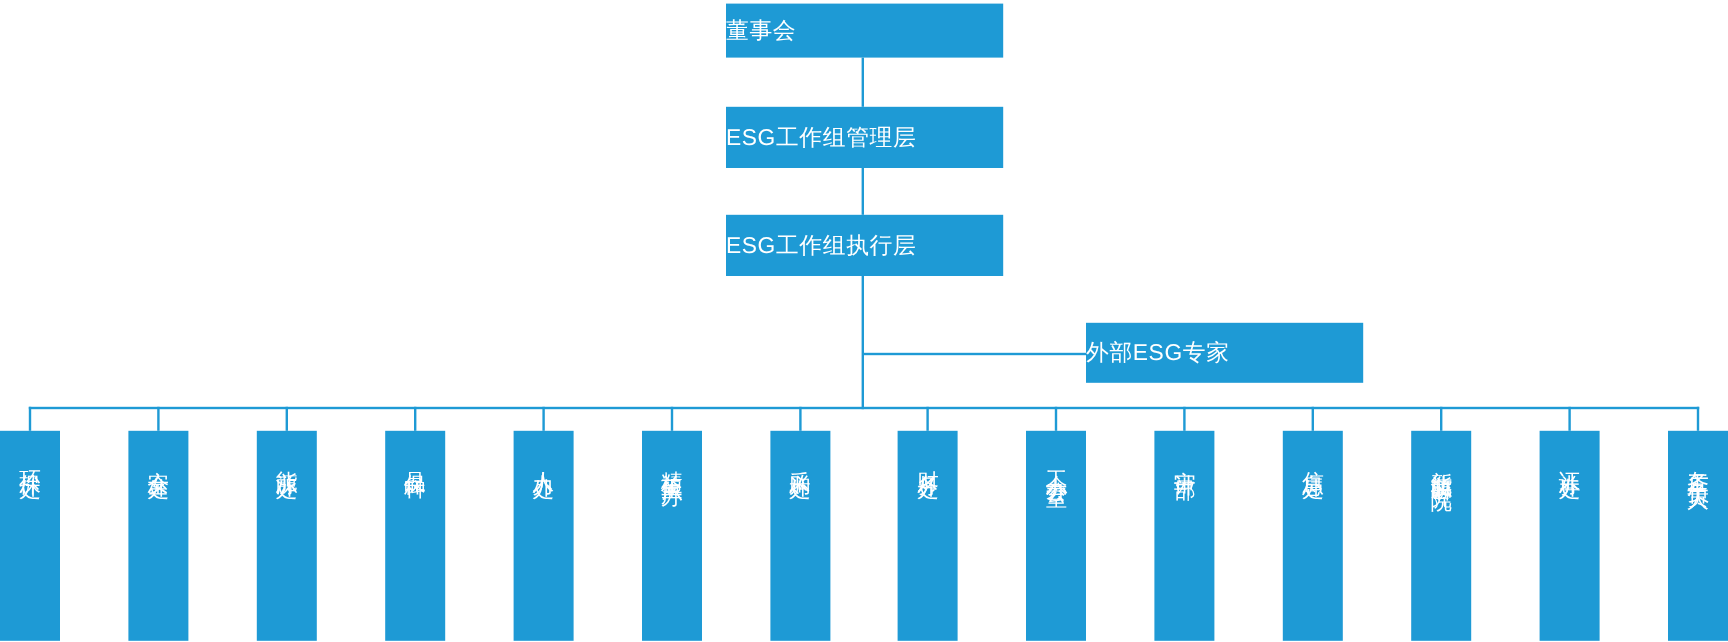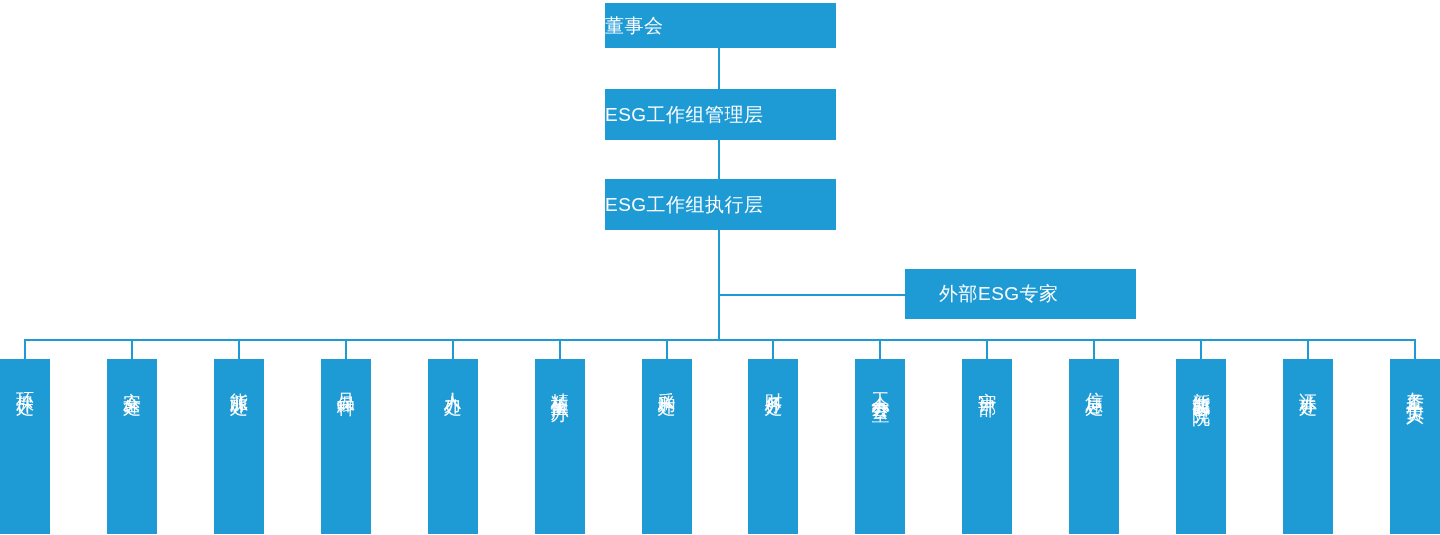--- a/index.html
+++ b/index.html
@@ -22,21 +22,21 @@
     color: var(--text-on-primary, #ffffff);
     display: flex;
     align-items: center;
     font-size: 19px;
     letter-spacing: 0.5px;
     width: 231px;
   }
   .box-board { left: 605px; top: 3px;   height: 45px; }
   .box-mgmt  { left: 605px; top: 89px;  height: 51px; }
   .box-exec  { left: 605px; top: 179px; height: 51px; }
-  .box-expert{ left: 905px; top: 269px; height: 50px; padding-left: 34px; }
+  .box-expert{ left: 905px; top: 269px; height: 50px; }
 
   
   .line {
     position: absolute;
     background: var(--primary, #1e9ad5);
   }
   .v-board-mgmt  { left: 718px; top: 48px;  width: 2px; height: 41px; }
   .v-mgmt-exec   { left: 718px; top: 140px; width: 2px; height: 39px; }
   .v-trunk       { left: 718px; top: 230px; width: 2px; height: 111px; }
   .h-expert      { left: 719px; top: 294px; width: 186px; height: 2px; }

